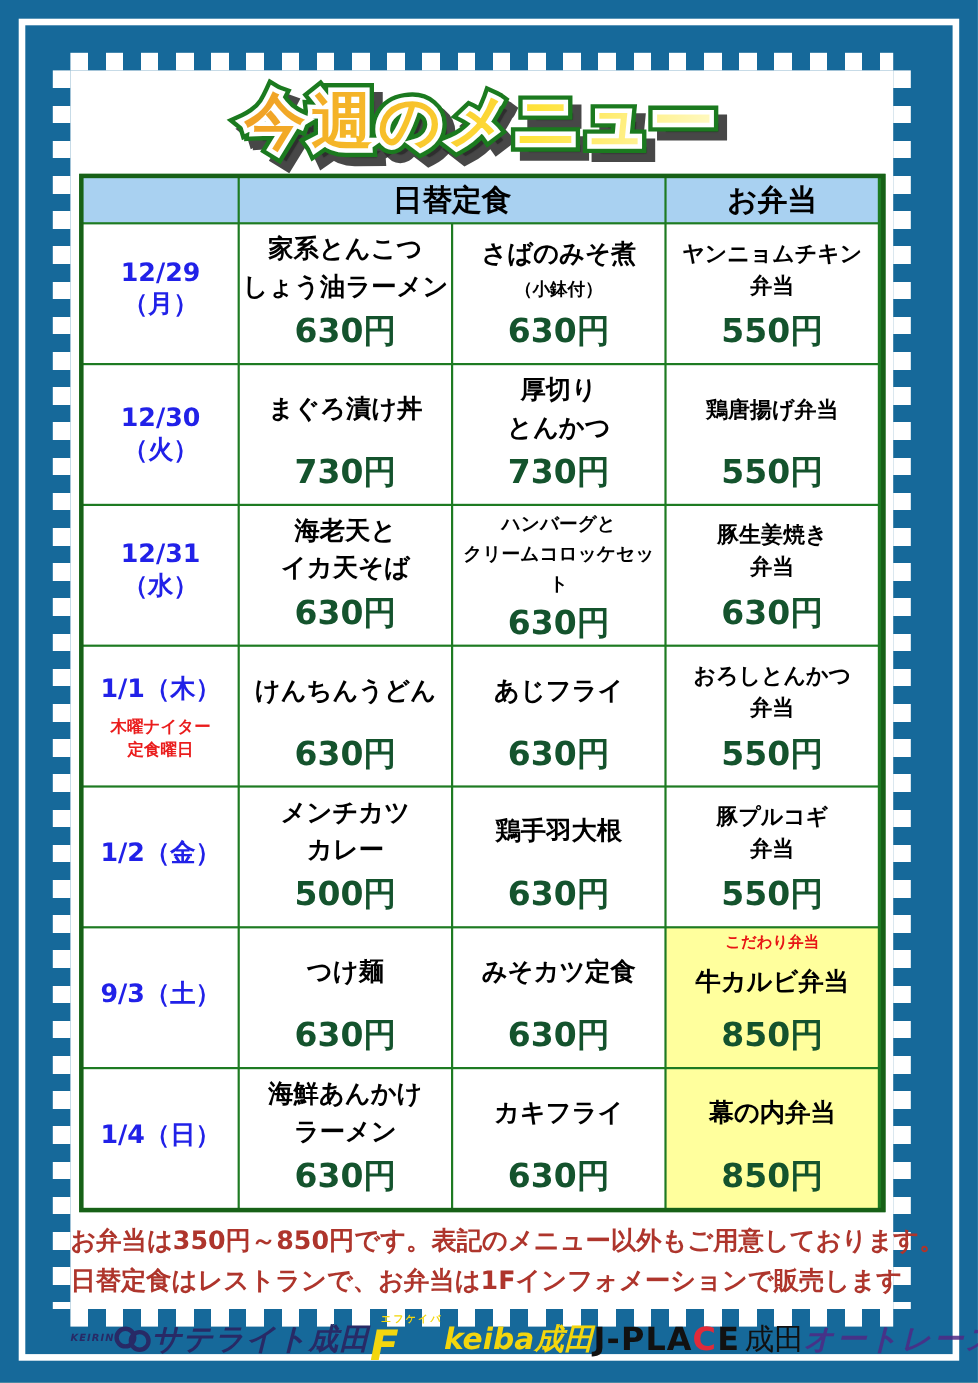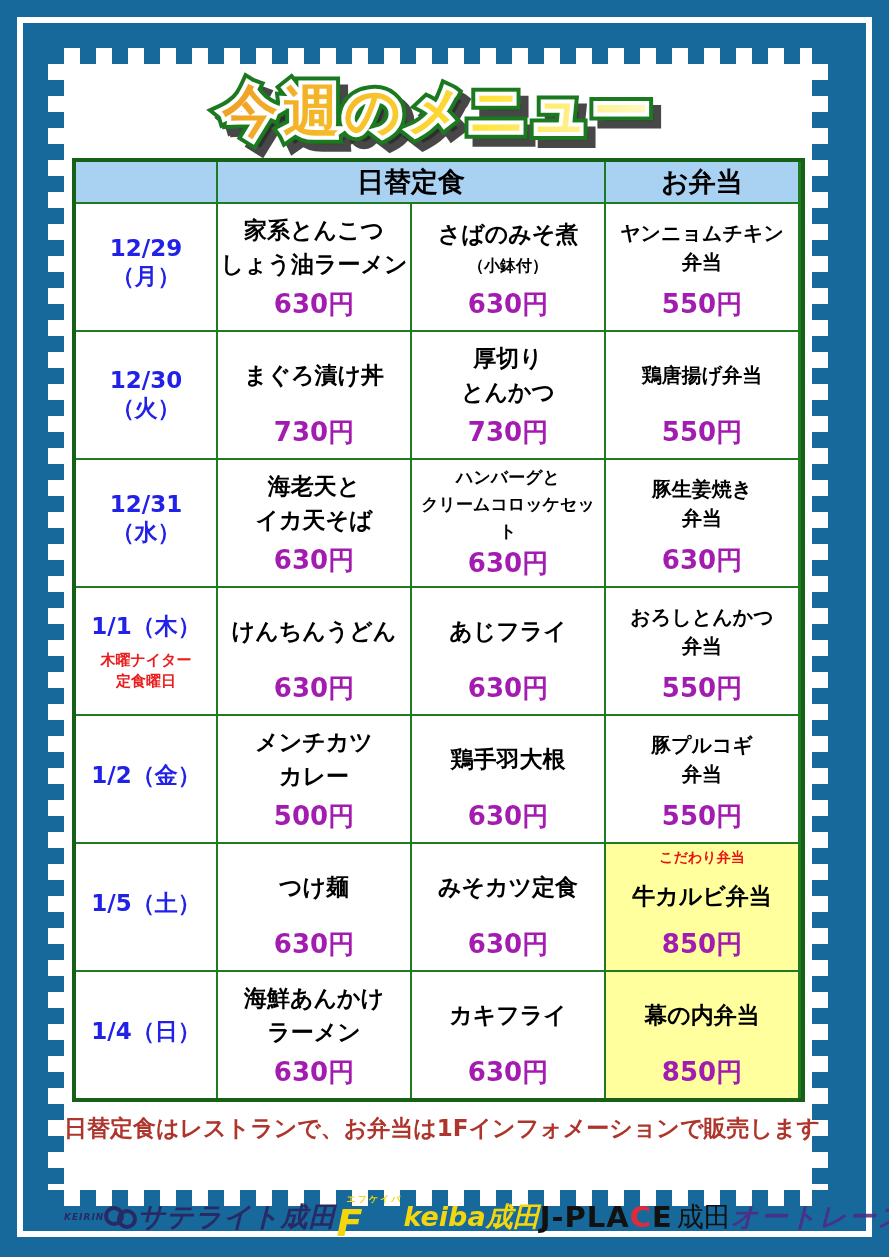--- a/index.html
+++ b/index.html
@@ -39,21 +39,21 @@
   .th-daily{grid-column:2 / 4;}
   .date-cell{display:flex;flex-direction:column;align-items:center;justify-content:center;text-align:center;}
   .date{font-size:23px;font-weight:bold;color:#2121e8;}
   .date-note{font-size:15px;font-weight:bold;color:#ea1c1c;white-space:pre-line;line-height:1.35;margin-top:8px;}
   .dish-cell{display:flex;flex-direction:column;text-align:center;padding:4px 2px 8px 2px;}
   .dish-top{flex:1;display:flex;flex-direction:column;align-items:center;justify-content:center;}
   .dish-name{font-size:23px;font-weight:bold;color:#000;white-space:pre-line;line-height:1.45;}
   .dish-name.sz-m{font-size:20px;}
   .dish-name.sz-s{font-size:17px;line-height:1.6;}
   .dish-sub{font-size:16px;font-weight:bold;color:#000;margin-top:4px;}
-  .dish-price{font-size:26px;font-weight:bold;color:#a21caf;}
+  .dish-price{font-size:30px;font-weight:bold;color:#14532d;}
   .bento-tag{font-size:14px;font-weight:bold;color:#e81414;min-height:0;line-height:1.3;}
   .hl{background:#ffff9d;}
 
   
   .notes{position:absolute;left:0;right:0;top:1046px;text-align:center;color:#ae352c;font-weight:bold;}
   .notes div{font-size:23px;line-height:37px;white-space:nowrap;}
 
   
   .footer{position:absolute;left:64px;width:762px;top:1194px;height:46px;display:flex;align-items:center;justify-content:space-between;}
   .logo{display:flex;align-items:center;white-space:nowrap;}
@@ -223,21 +223,21 @@
       <div class="cell dish-cell">
         <div class="bento-tag"></div>
         <div class="dish-top">
             <div class="dish-name sz-m">豚プルコギ
 弁当</div>
           </div>
         <div class="dish-price">550円</div>
       </div>
 
       <div class="cell date-cell">
-        <div class="date">1/5（土）</div>
+        <div class="date">9/3（土）</div>
         <div class="date-note"></div>
       </div>
       <div class="cell dish-cell">
         <div class="dish-top">
             <div class="dish-name">つけ麺</div>
           </div>
         <div class="dish-price">630円</div>
       </div>
       <div class="cell dish-cell">
         <div class="dish-top">
@@ -273,20 +273,21 @@
       <div class="cell dish-cell hl">
         <div class="bento-tag"></div>
         <div class="dish-top">
             <div class="dish-name">幕の内弁当</div>
           </div>
         <div class="dish-price">850円</div>
       </div>
     </div>
 
     <div class="notes">
+      <div>お弁当は350円～850円です。表記のメニュー以外もご用意しております。</div>
       <div>日替定食はレストランで、お弁当は1Fインフォメーションで販売します</div>
     </div>
   </div>
 
   <div class="footer">
     <div class="logo">
       <div class="keirin-block">
         <span class="keirin-small">KEIRIN</span>
         <span class="rings">
             <span class="ring"></span>

